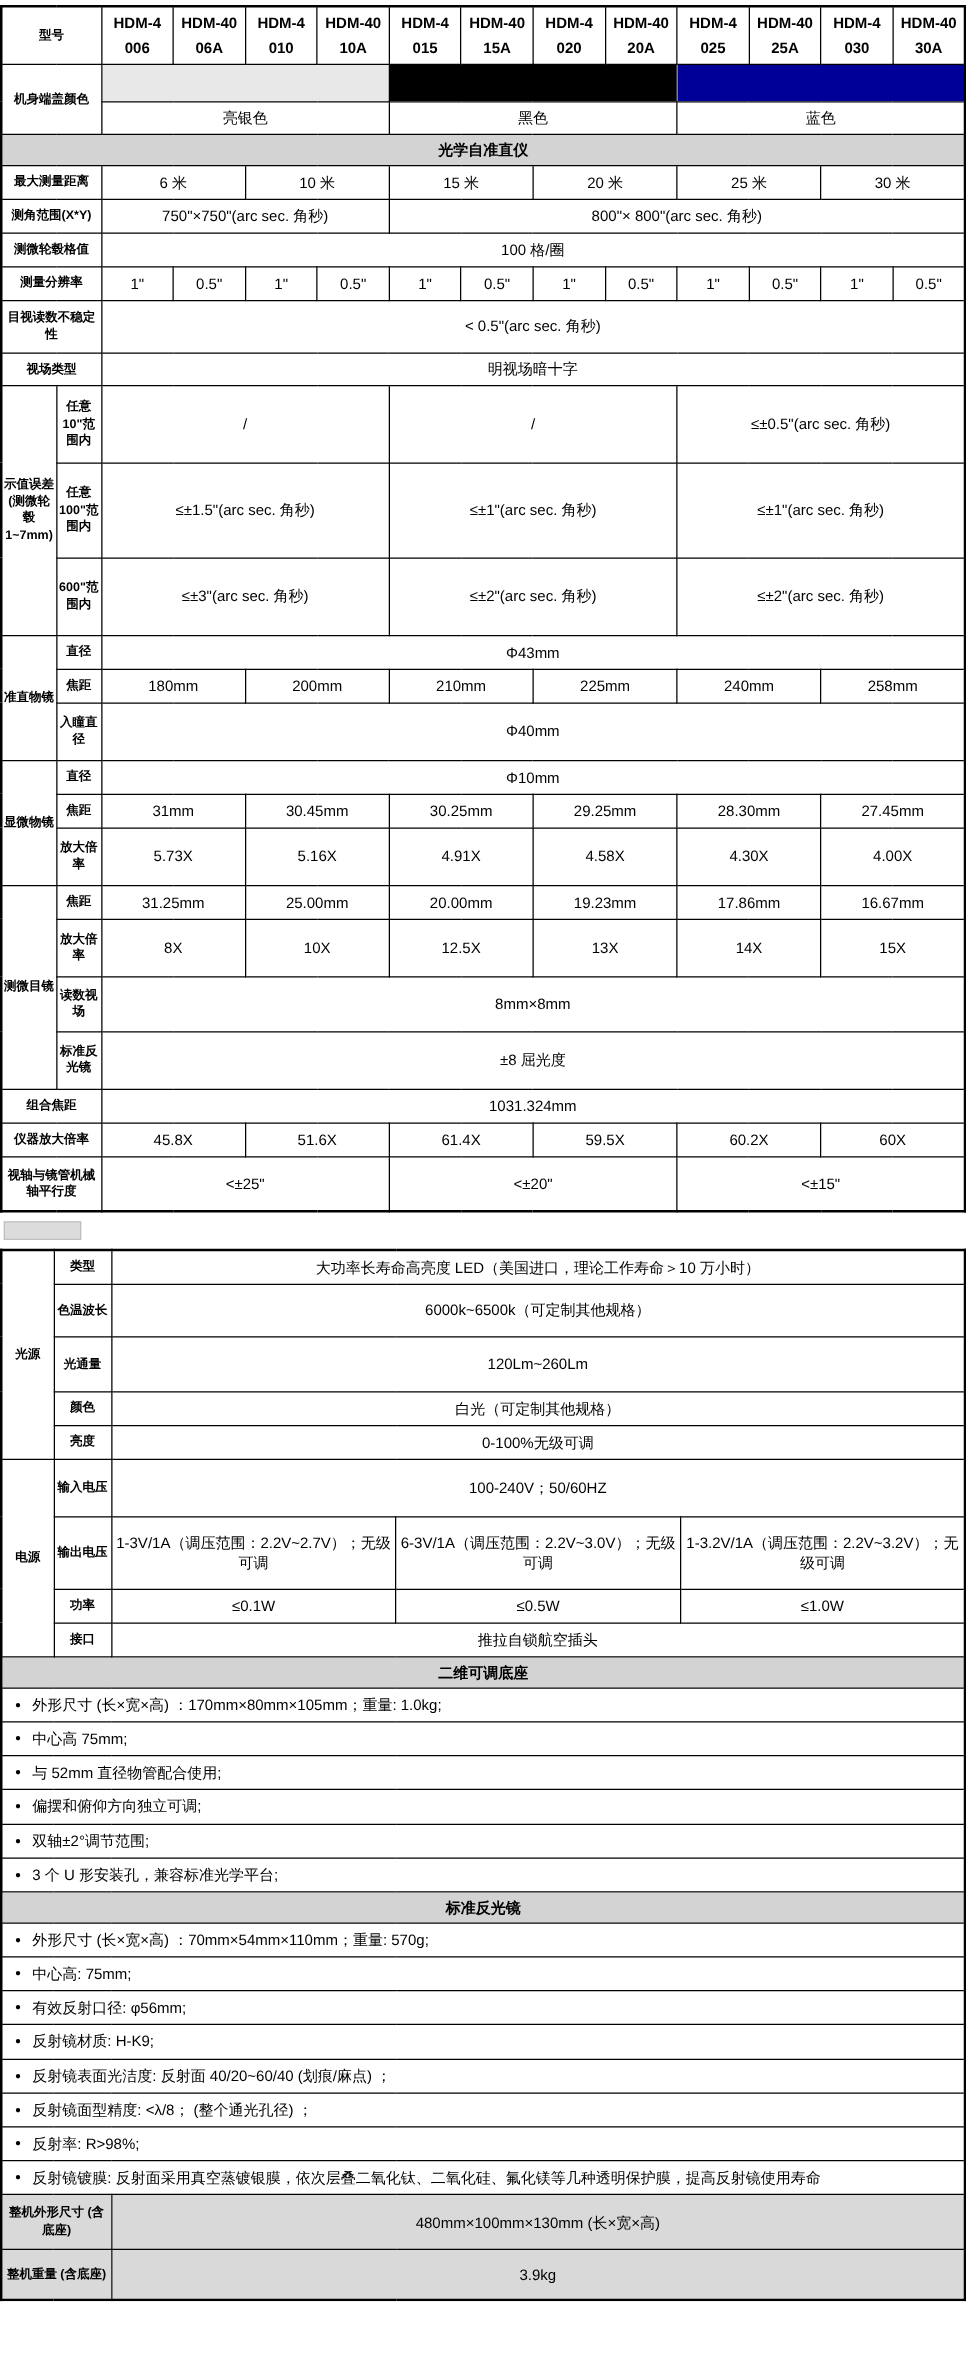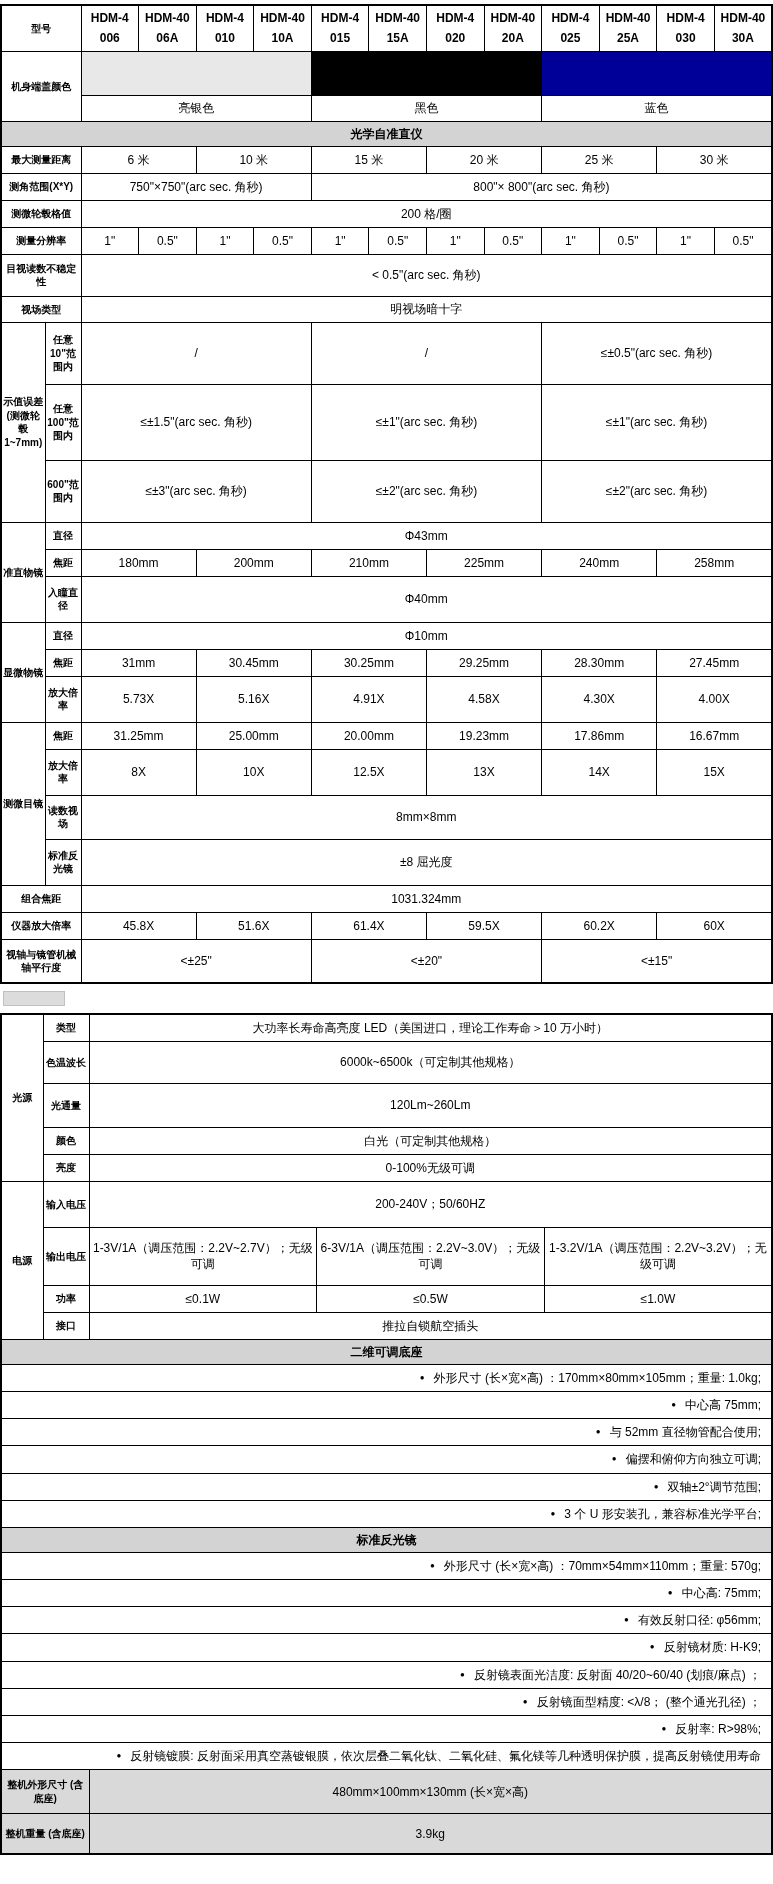--- a/index.html
+++ b/index.html
@@ -6,23 +6,23 @@
   .wrap{width:773px;margin:0 auto;padding-top:4px;font-family:"Liberation Sans",sans-serif;color:#000;}
   table{border-collapse:collapse;table-layout:fixed;width:773px;border:2px solid #000;}
   td{border:1px solid #000;text-align:center;vertical-align:middle;padding:2px 2px;
      font-size:12px;line-height:1.35;word-break:break-word;overflow:hidden;}
   td.lbl{font-weight:bold;font-size:10px;padding:2px 1px;}
   td.val{font-size:12px;}
   td.model{font-weight:bold;font-size:12px;white-space:pre-line;line-height:1.7;}
   td.sec{background:#d3d3d3;font-weight:bold;font-size:12px;}
   td.swatch{padding:0;}
   tr.grayrow td{background:#d9d9d9;}
-  td.bullet{text-align:right;padding:5px 10px;font-size:12px;}
+  td.bullet{text-align:left;padding:5px 10px;font-size:12px;}
   .dot{font-size:8px;vertical-align:2px;margin-right:9px;}
-  .h25{height:25px}.h26{height:26px}.h27{height:27px}.h30{height:44px}.h40{height:40px}
+  .h25{height:25px}.h26{height:26px}.h27{height:27px}.h30{height:30px}.h40{height:40px}
   .h42{height:42px}.h44{height:44px}.h46{height:46px}.h58{height:58px}.h62{height:62px}.h76{height:76px}
   .artifact{width:60px;height:13px;background:#dcdcdc;border:1px solid #c0c0c0;margin:7px 0 7px 3px;}
 </style>
 </head>
 <body>
 
 <div class="wrap">
 
 <table>
   <colgroup>
@@ -87,21 +87,21 @@
   </tr>
 
   <tr class="h27">
     <td class="lbl" colspan="2">测角范围(X*Y)</td>
     <td class="val" colspan="4">750"×750"(arc sec. 角秒)</td>
     <td class="val" colspan="8">800"× 800"(arc sec. 角秒)</td>
   </tr>
 
   <tr class="h27">
     <td class="lbl" colspan="2">测微轮毂格值</td>
-    <td class="val" colspan="12">200 格/圈</td>
+    <td class="val" colspan="12">100 格/圈</td>
   </tr>
 
   <tr class="h27">
     <td class="lbl" colspan="2">测量分辨率</td>
     <td class="val">1"</td>
     <td class="val">0.5"</td>
     <td class="val">1"</td>
     <td class="val">0.5"</td>
     <td class="val">1"</td>
     <td class="val">0.5"</td>
@@ -268,21 +268,21 @@
     <td class="val" colspan="3">白光（可定制其他规格）</td>
   </tr>
   <tr class="h27">
     <td class="lbl">亮度</td>
     <td class="val" colspan="3">0-100%无级可调</td>
   </tr>
 
   <tr class="h46">
     <td class="lbl" rowspan="4">电源</td>
     <td class="lbl">输入电压</td>
-    <td class="val" colspan="3">200-240V；50/60HZ</td>
+    <td class="val" colspan="3">100-240V；50/60HZ</td>
   </tr>
   <tr class="h58">
     <td class="lbl">输出电压</td>
     <td class="val">1-3V/1A（调压范围：2.2V~2.7V）；无级可调</td>
     <td class="val">6-3V/1A（调压范围：2.2V~3.0V）；无级可调</td>
     <td class="val">1-3.2V/1A（调压范围：2.2V~3.2V）；无级可调</td>
   </tr>
   <tr class="h27">
     <td class="lbl">功率</td>
     <td class="val">≤0.1W</td>

